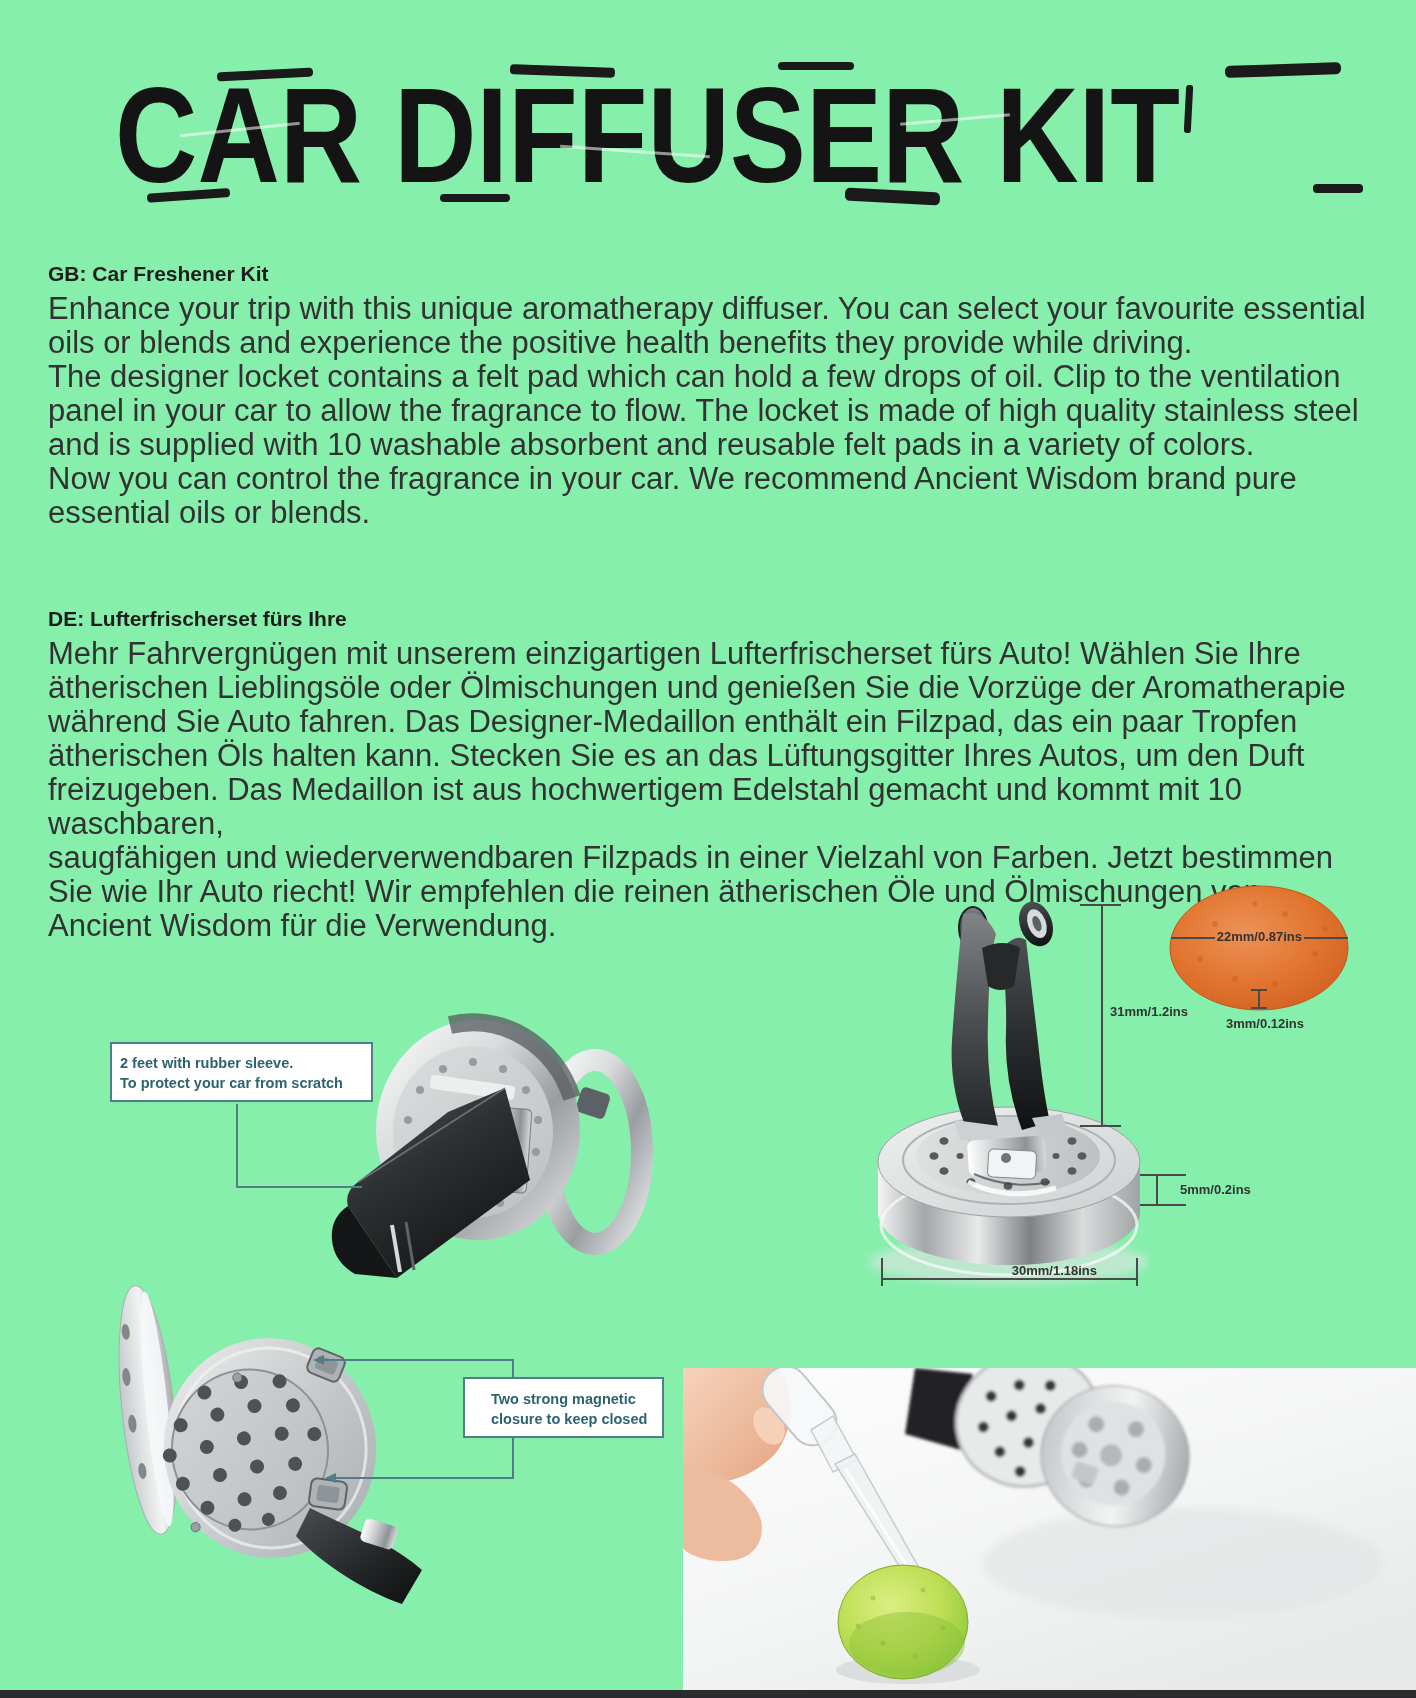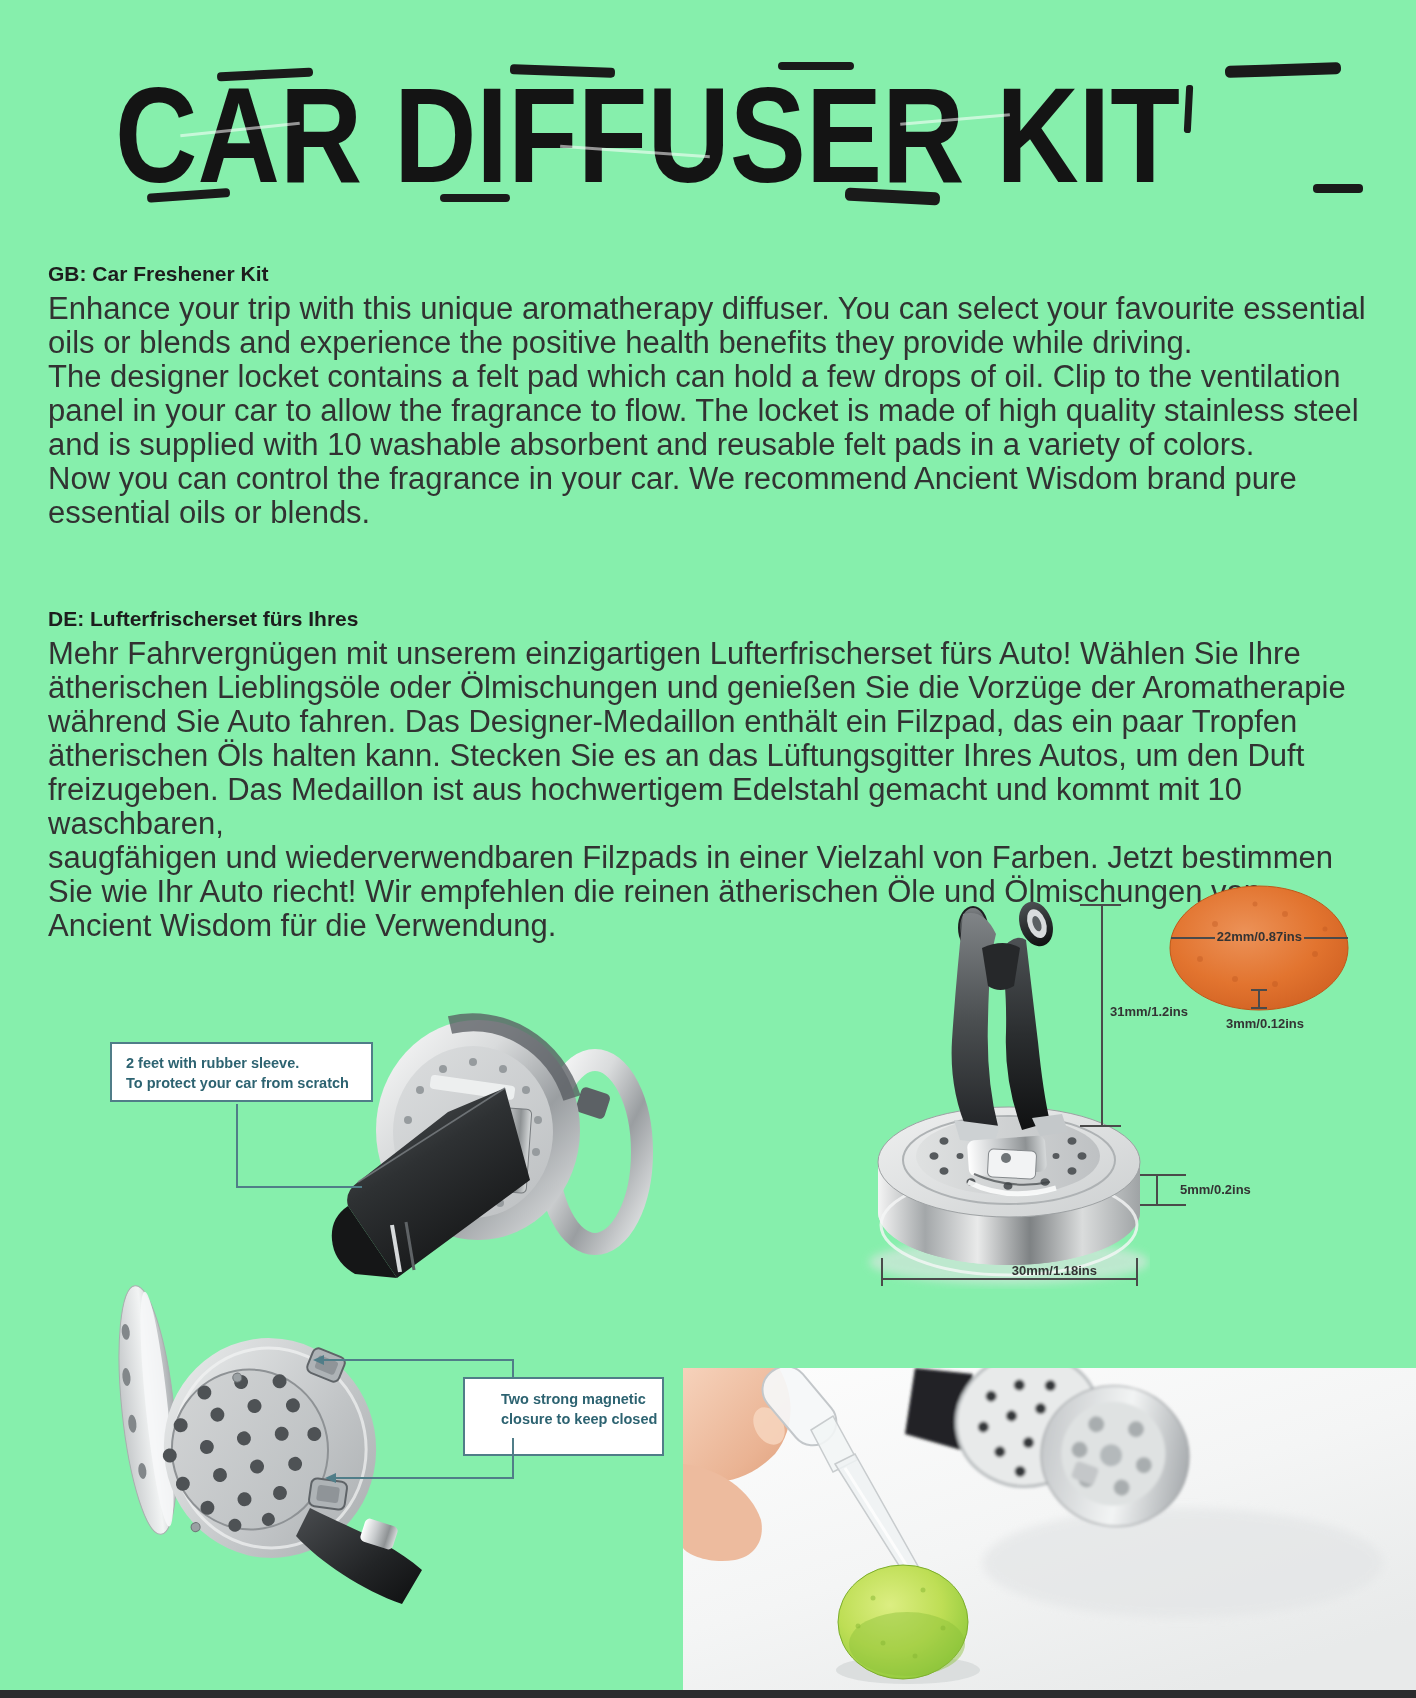--- a/index.html
+++ b/index.html
@@ -147,21 +147,21 @@
     <div class="body-text" style="margin-top:6px">Enhance your trip with this unique aromatherapy diffuser. You can select your favourite essential
 oils or blends and experience the positive health benefits they provide while driving.
 The designer locket contains a felt pad which can hold a few drops of oil. Clip to the ventilation
 panel in your car to allow the fragrance to flow. The locket is made of high quality stainless steel
 and is supplied with 10 washable absorbent and reusable felt pads in a variety of colors.
 Now you can control the fragrance in your car. We recommend Ancient Wisdom brand pure
 essential oils or blends.</div>
   </div>
 
   <div class="abs" style="left:48px;top:607px">
-    <div class="heading">DE: Lufterfrischerset fürs Ihres</div>
+    <div class="heading">DE: Lufterfrischerset fürs Ihre</div>
     <div class="body-text" style="margin-top:6px">Mehr Fahrvergnügen mit unserem einzigartigen Lufterfrischerset fürs Auto! Wählen Sie Ihre
 ätherischen Lieblingsöle oder Ölmischungen und genießen Sie die Vorzüge der Aromatherapie
 während Sie Auto fahren. Das Designer-Medaillon enthält ein Filzpad, das ein paar Tropfen
 ätherischen Öls halten kann. Stecken Sie es an das Lüftungsgitter Ihres Autos, um den Duft
 freizugeben. Das Medaillon ist aus hochwertigem Edelstahl gemacht und kommt mit 10 waschbaren,
 saugfähigen und wiederverwendbaren Filzpads in einer Vielzahl von Farben. Jetzt bestimmen
 Sie wie Ihr Auto riecht! Wir empfehlen die reinen ätherischen Öle und Ölmischungen von
 Ancient Wisdom für die Verwendung.</div>
   </div>
 
@@ -197,21 +197,21 @@
 
     <g>
       <path d="M 205 148 L 230 240 L 97 338 L 48 266 Q 44 252 58 242 L 148 172 Z" fill="url(#clipdark)"></path>
       <path d="M 205 148 L 58 242" stroke="#7c8184" stroke-width="1.5" fill="none" opacity="0.8"></path>
       <path d="M 97 338 L 48 266 Q 30 278 32 300 Q 34 322 55 334 Z" fill="#151617"></path>
       <path d="M 92 285 L 100 332" stroke="#d7dadc" stroke-width="4"></path>
       <path d="M 106 282 L 114 330" stroke="#5f6366" stroke-width="3"></path>
     </g>
   </svg>
 
-  <div class="callout" style="left:110px;top:1042px;width:263px;height:60px;padding:9px 0 0 14px">2 feet with rubber sleeve.
+  <div class="callout" style="left:110px;top:1042px;width:263px;height:60px;padding:9px 0 0 8px">2 feet with rubber sleeve.
 To protect your car from scratch</div>
   <div class="conn" style="left:236px;top:1104px;width:2px;height:83px"></div>
   <div class="conn" style="left:236px;top:1186px;width:126px;height:2px"></div>
 
   <svg class="abs" style="left:840px;top:890px" width="310" height="450" viewBox="0 0 310 450">
     <ellipse cx="169" cy="372" rx="140" ry="22" fill="#e3e5e6" opacity="0.6" filter="url(#soft3)"></ellipse>
 
     <g>
       <path d="M 38 272 L 38 322 A 131 53 0 0 0 300 322 L 300 272 Z" fill="url(#wallg)"></path>
       <ellipse cx="169" cy="322" rx="131" ry="53" fill="url(#wallg)"></ellipse>
@@ -350,21 +350,21 @@
       <rect x="300" y="210" width="36" height="28" rx="6" fill="#aeb3b6" stroke="#5f6468" stroke-width="2"></rect>
       <rect x="307" y="216" width="22" height="16" rx="3" fill="#8f9498"></rect>
     </g>
 
     <g>
       <path d="M 300 238 C 340 258 380 272 412 300 L 392 334 C 352 320 310 292 286 266 Z" fill="url(#strapg)"></path>
       <rect x="352" y="252" width="34" height="24" rx="5" fill="url(#block1)" transform="rotate(18 369 264)"></rect>
     </g>
   </svg>
 
-  <div class="callout" style="left:463px;top:1377px;width:201px;height:79px;padding:10px 0 0 36px">Two strong magnetic
+  <div class="callout" style="left:463px;top:1377px;width:201px;height:61px;padding:10px 0 0 26px">Two strong magnetic
 closure to keep closed</div>
   <div class="arrow-left" style="left:313px;top:1355px"></div>
   <div class="conn" style="left:324px;top:1359px;width:190px;height:2px"></div>
   <div class="conn" style="left:512px;top:1359px;width:2px;height:18px"></div>
   <div class="arrow-left" style="left:325px;top:1473px"></div>
   <div class="conn" style="left:336px;top:1477px;width:178px;height:2px"></div>
   <div class="conn" style="left:512px;top:1438px;width:2px;height:41px"></div>
 
   <svg class="abs" style="left:683px;top:1368px" width="733" height="322" viewBox="0 0 733 322">
     <rect x="0" y="0" width="733" height="322" fill="url(#photobg)"></rect>

